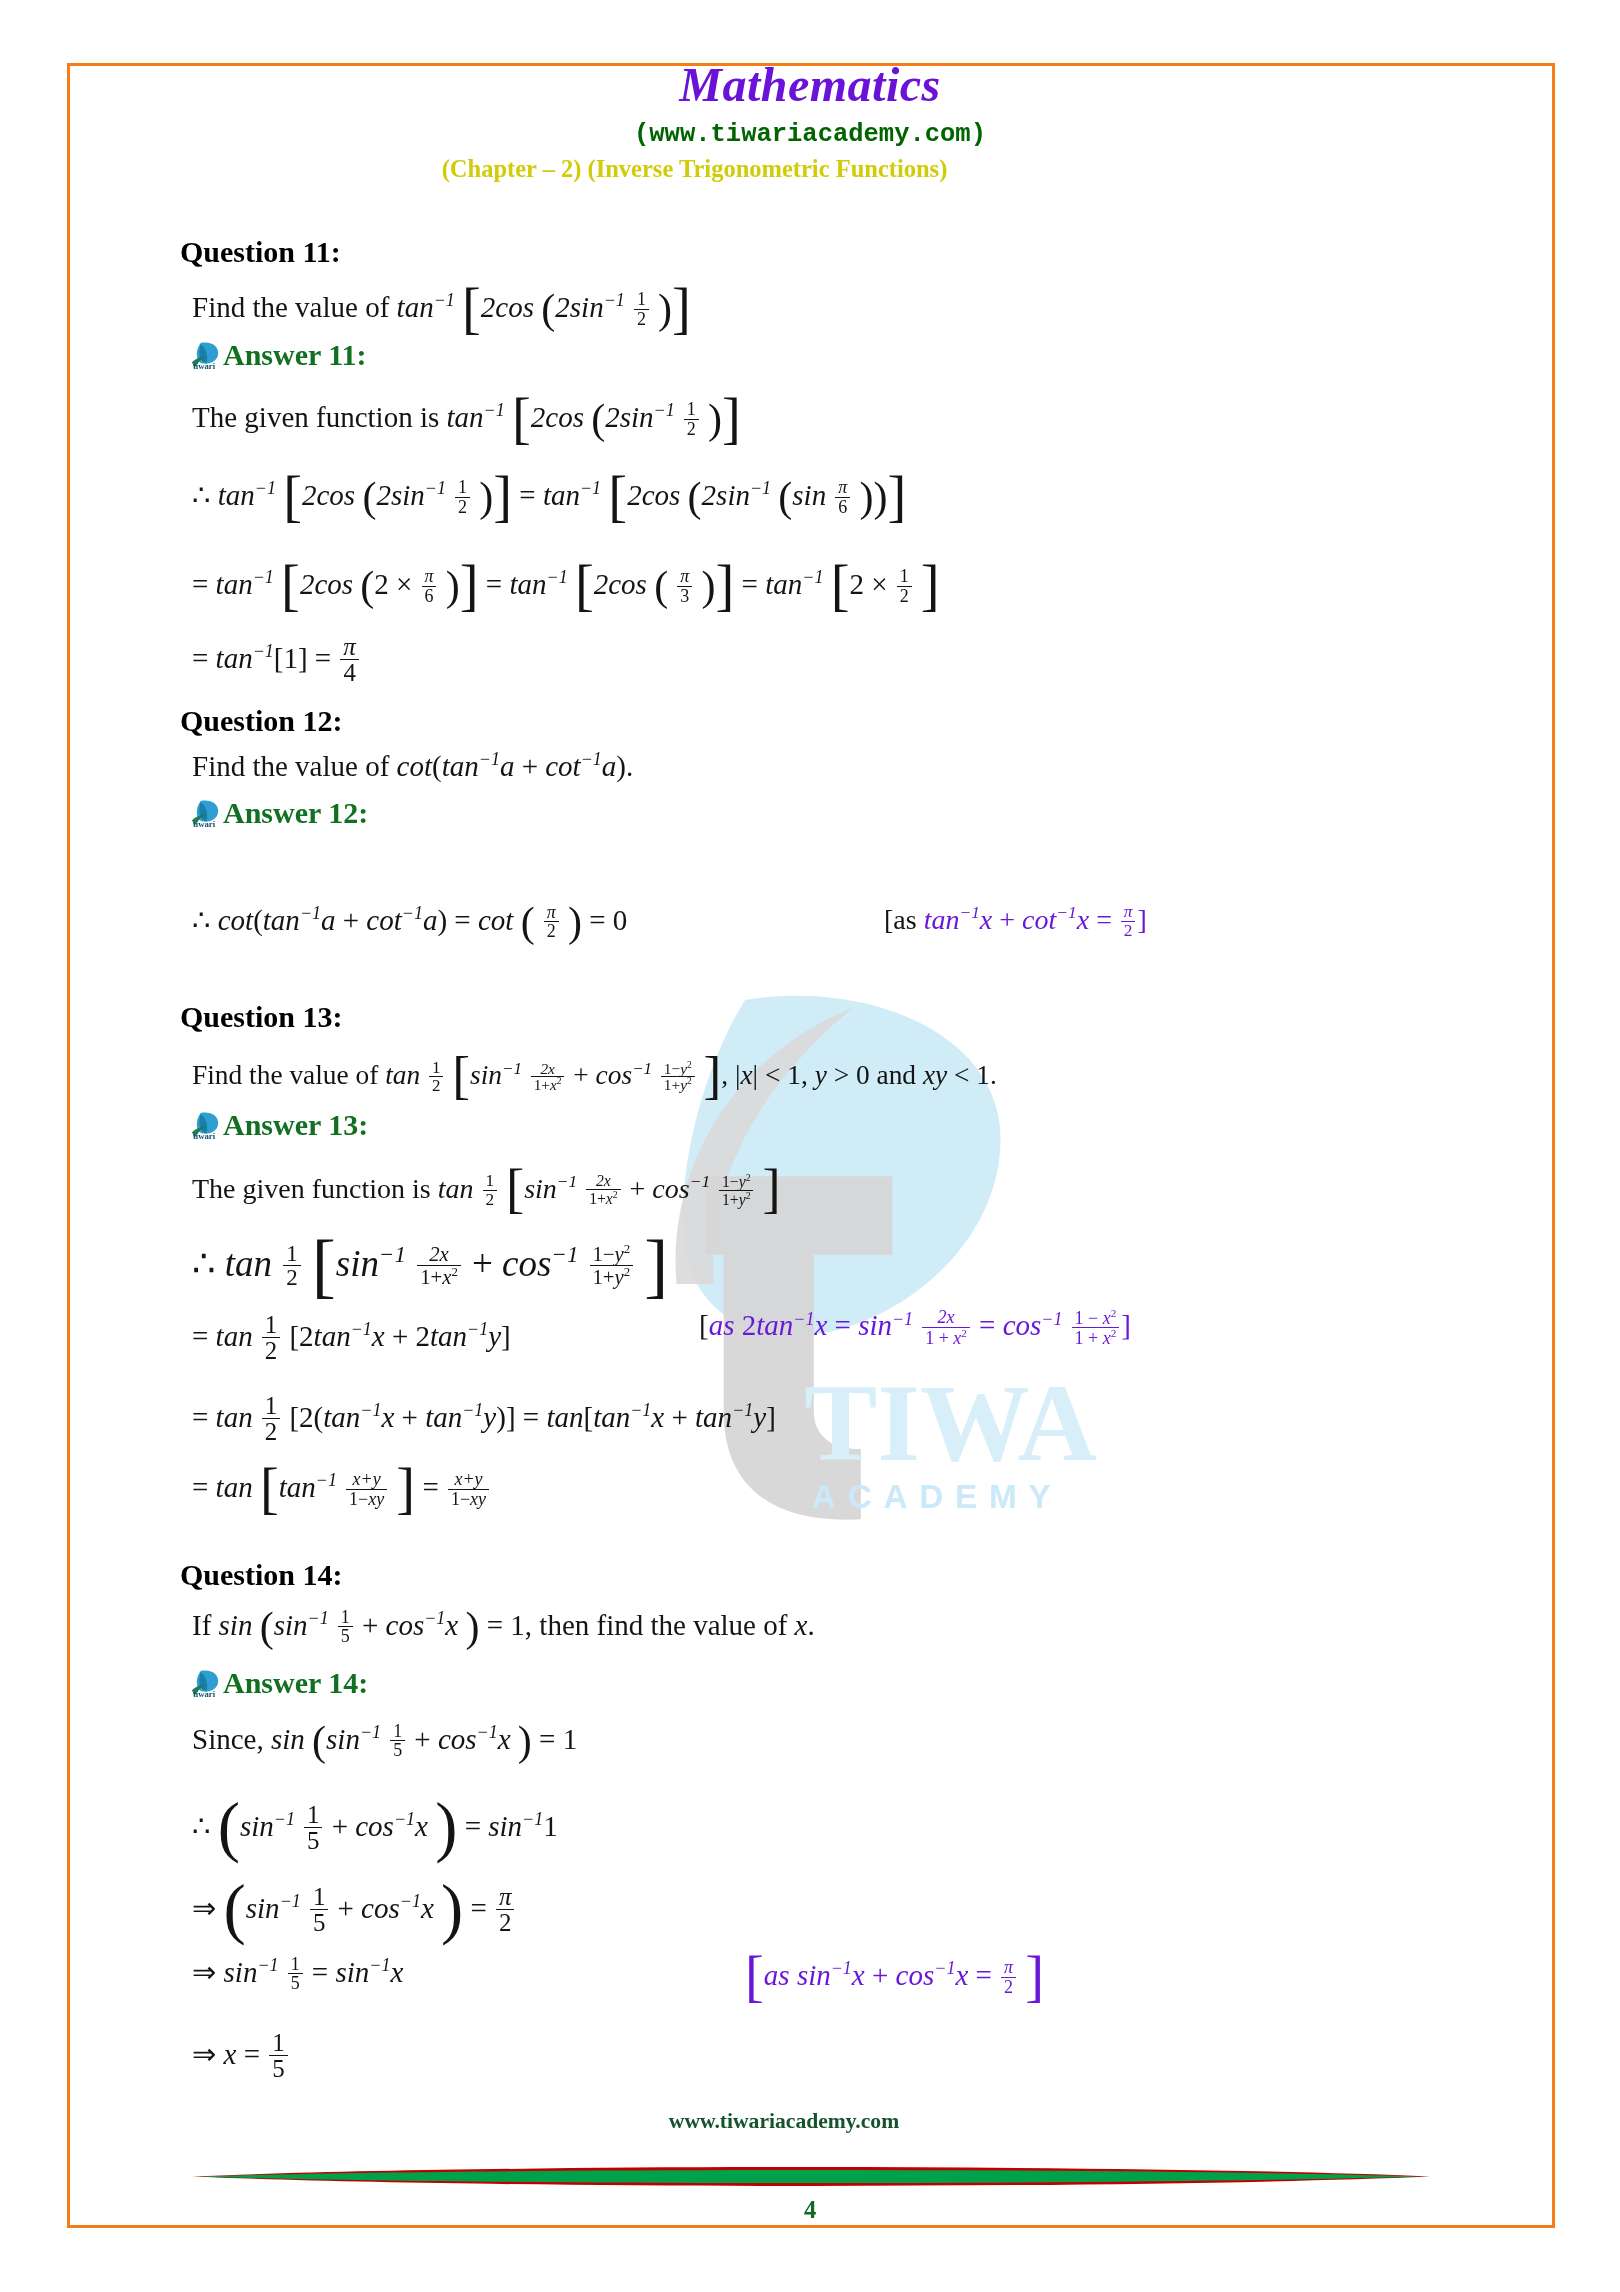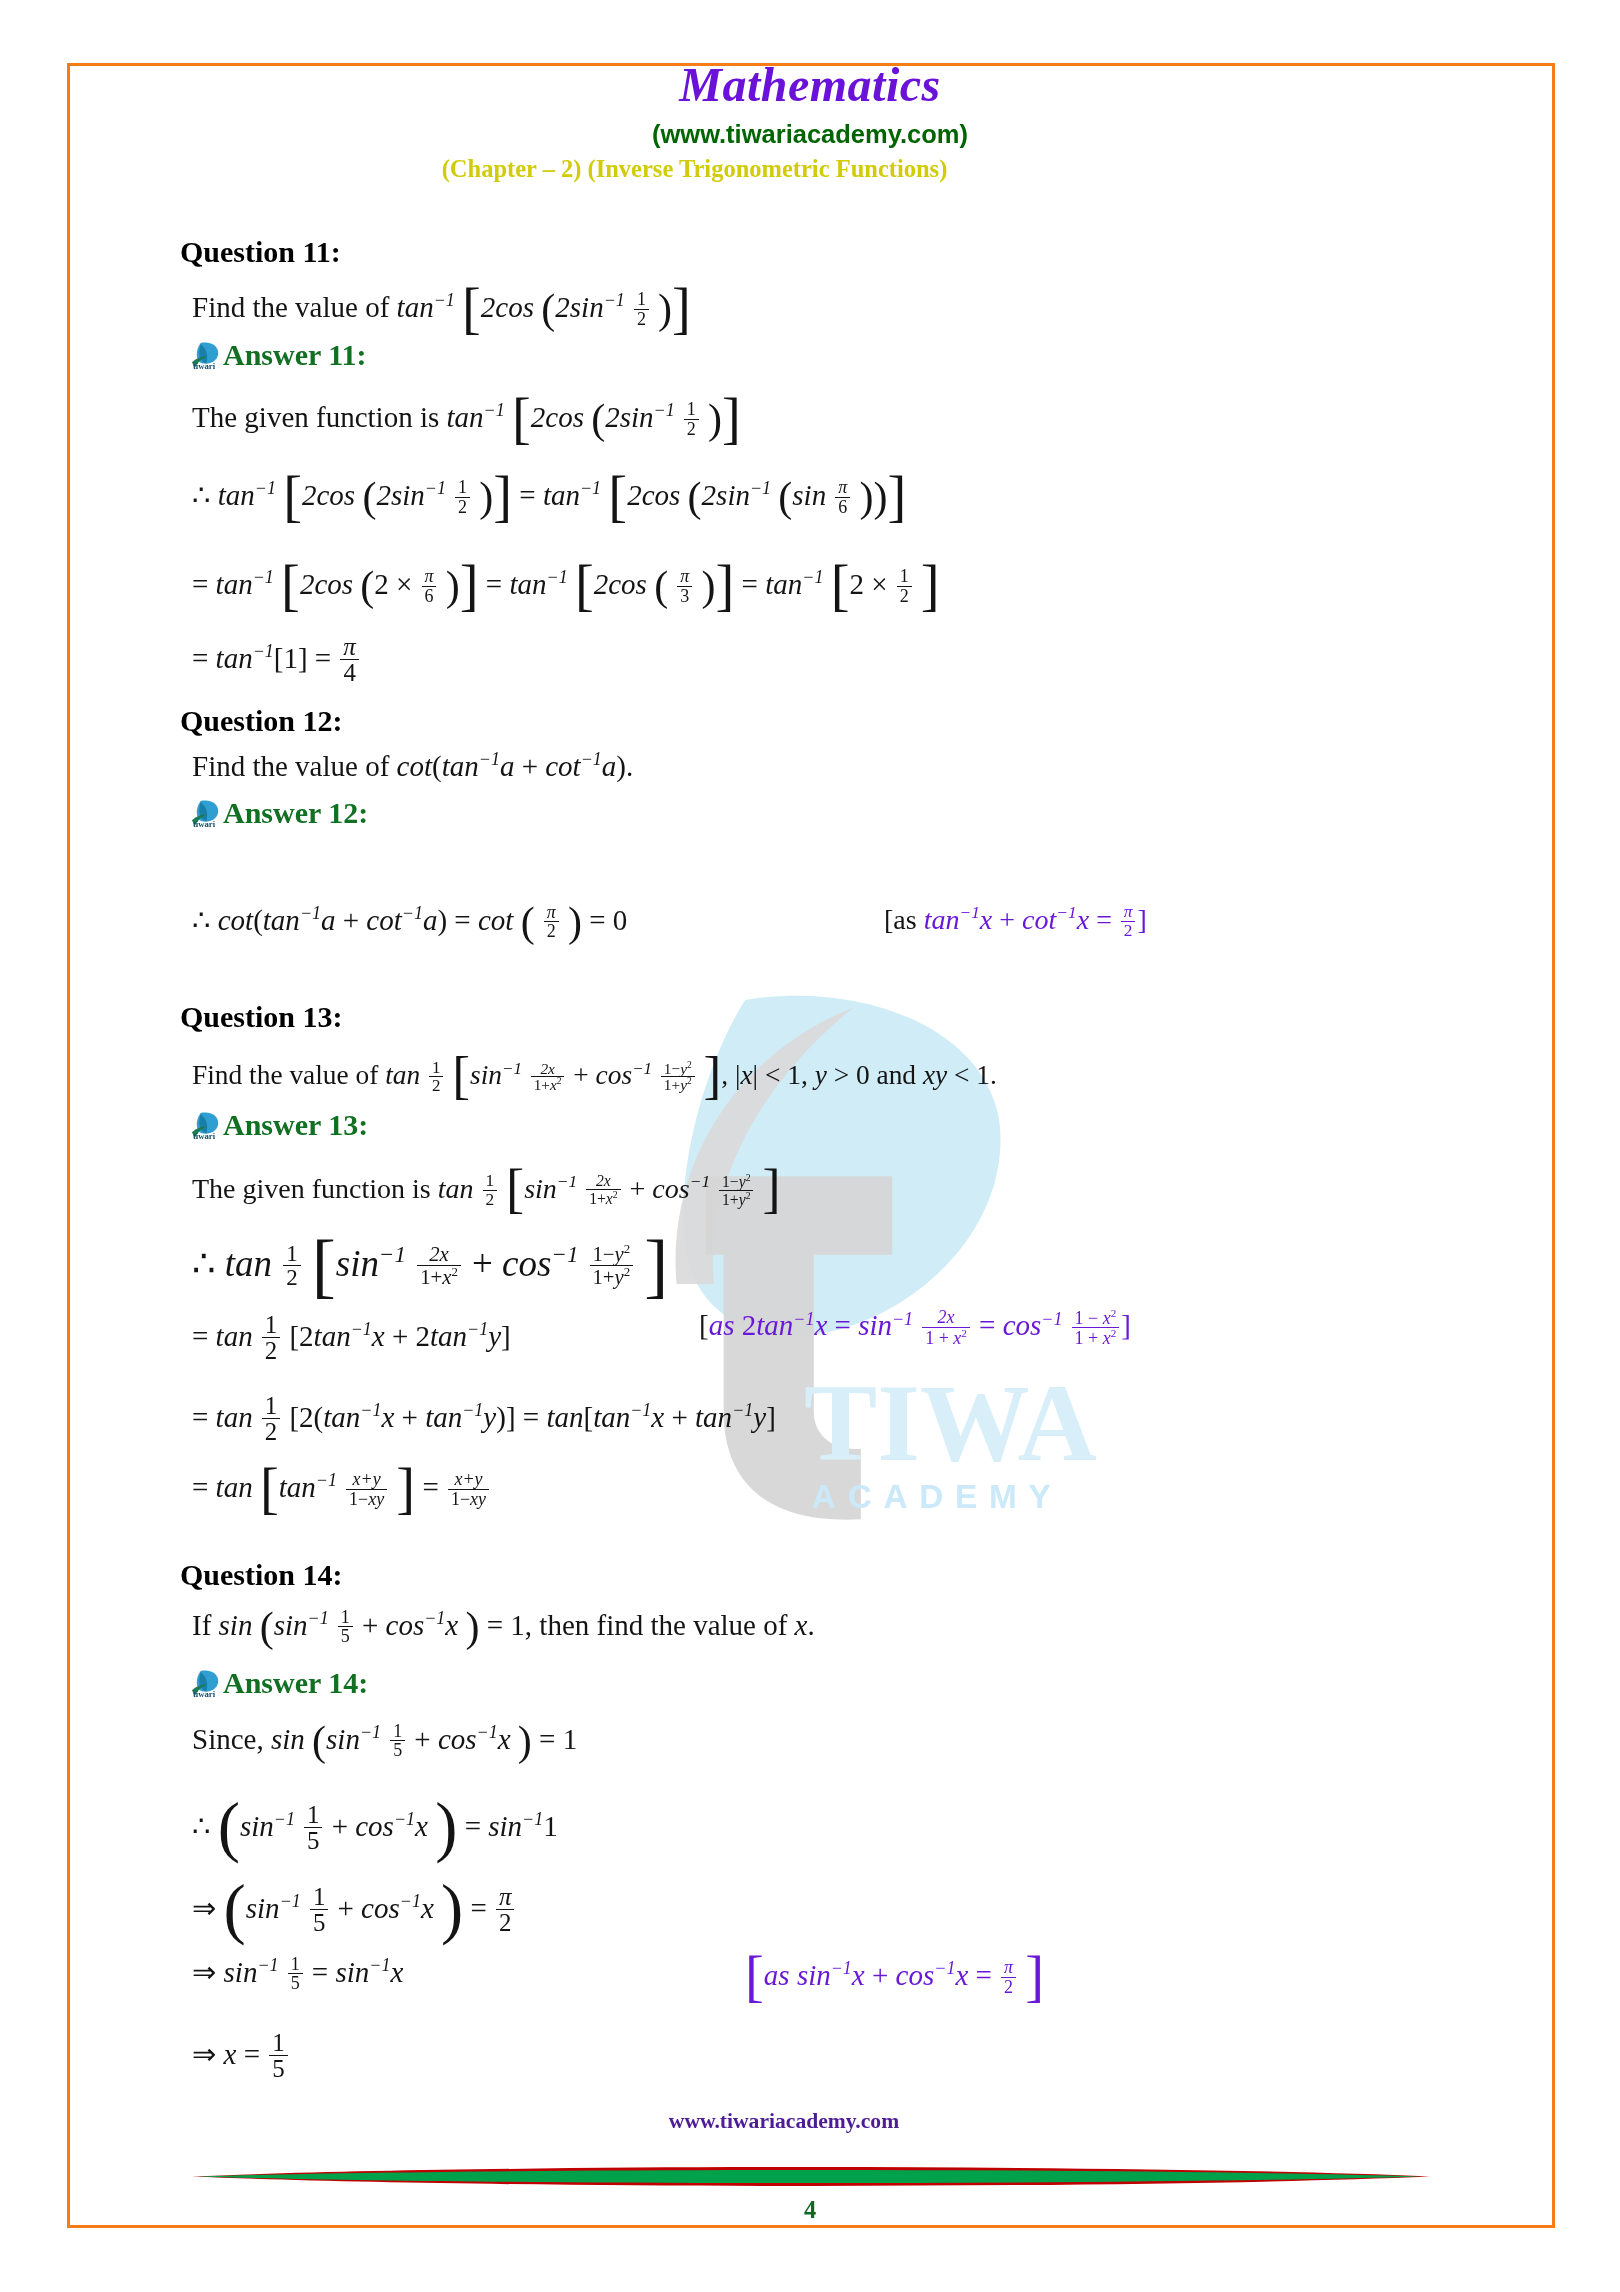--- a/index.html
+++ b/index.html
@@ -62,21 +62,21 @@
     font-style: italic;
     font-weight: bold;
     font-size: 48px;
     color: #6A12D8;
     letter-spacing: 0.5px;
   }
   .hdr-site {
     position: absolute;
     top: 120px; left: 0; width: 1620px;
     text-align: center;
-    font-family: Liberation Sans, sans-serif;
+    font-family: Liberation Mono, monospace;
     font-weight: bold;
     font-size: 25.5px;
     color: #006400;
   }
   .hdr-chapter {
     position: absolute;
     top: 155px; left: 0; width: 1389px;
     text-align: center;
     font-family: "Liberation Serif", serif;
     font-weight: bold;
@@ -177,21 +177,21 @@
   }
 
   
   .foot-site {
     position: absolute;
     top: 2109px; left: 0; width: 1568px;
     text-align: center;
     font-family: "Liberation Serif", serif;
     font-weight: bold;
     font-size: 21.6px;
-    color: #4c1d95;
+    color: #14532d;
   }
   .foot-tag {
     position: absolute;
     top: 2141px; left: 0; width: 1620px;
     text-align: center;
     font-family: "Liberation Serif", serif;
     font-weight: bold;
     font-size: 23.5px;
     color: #0C8A28;
   }

